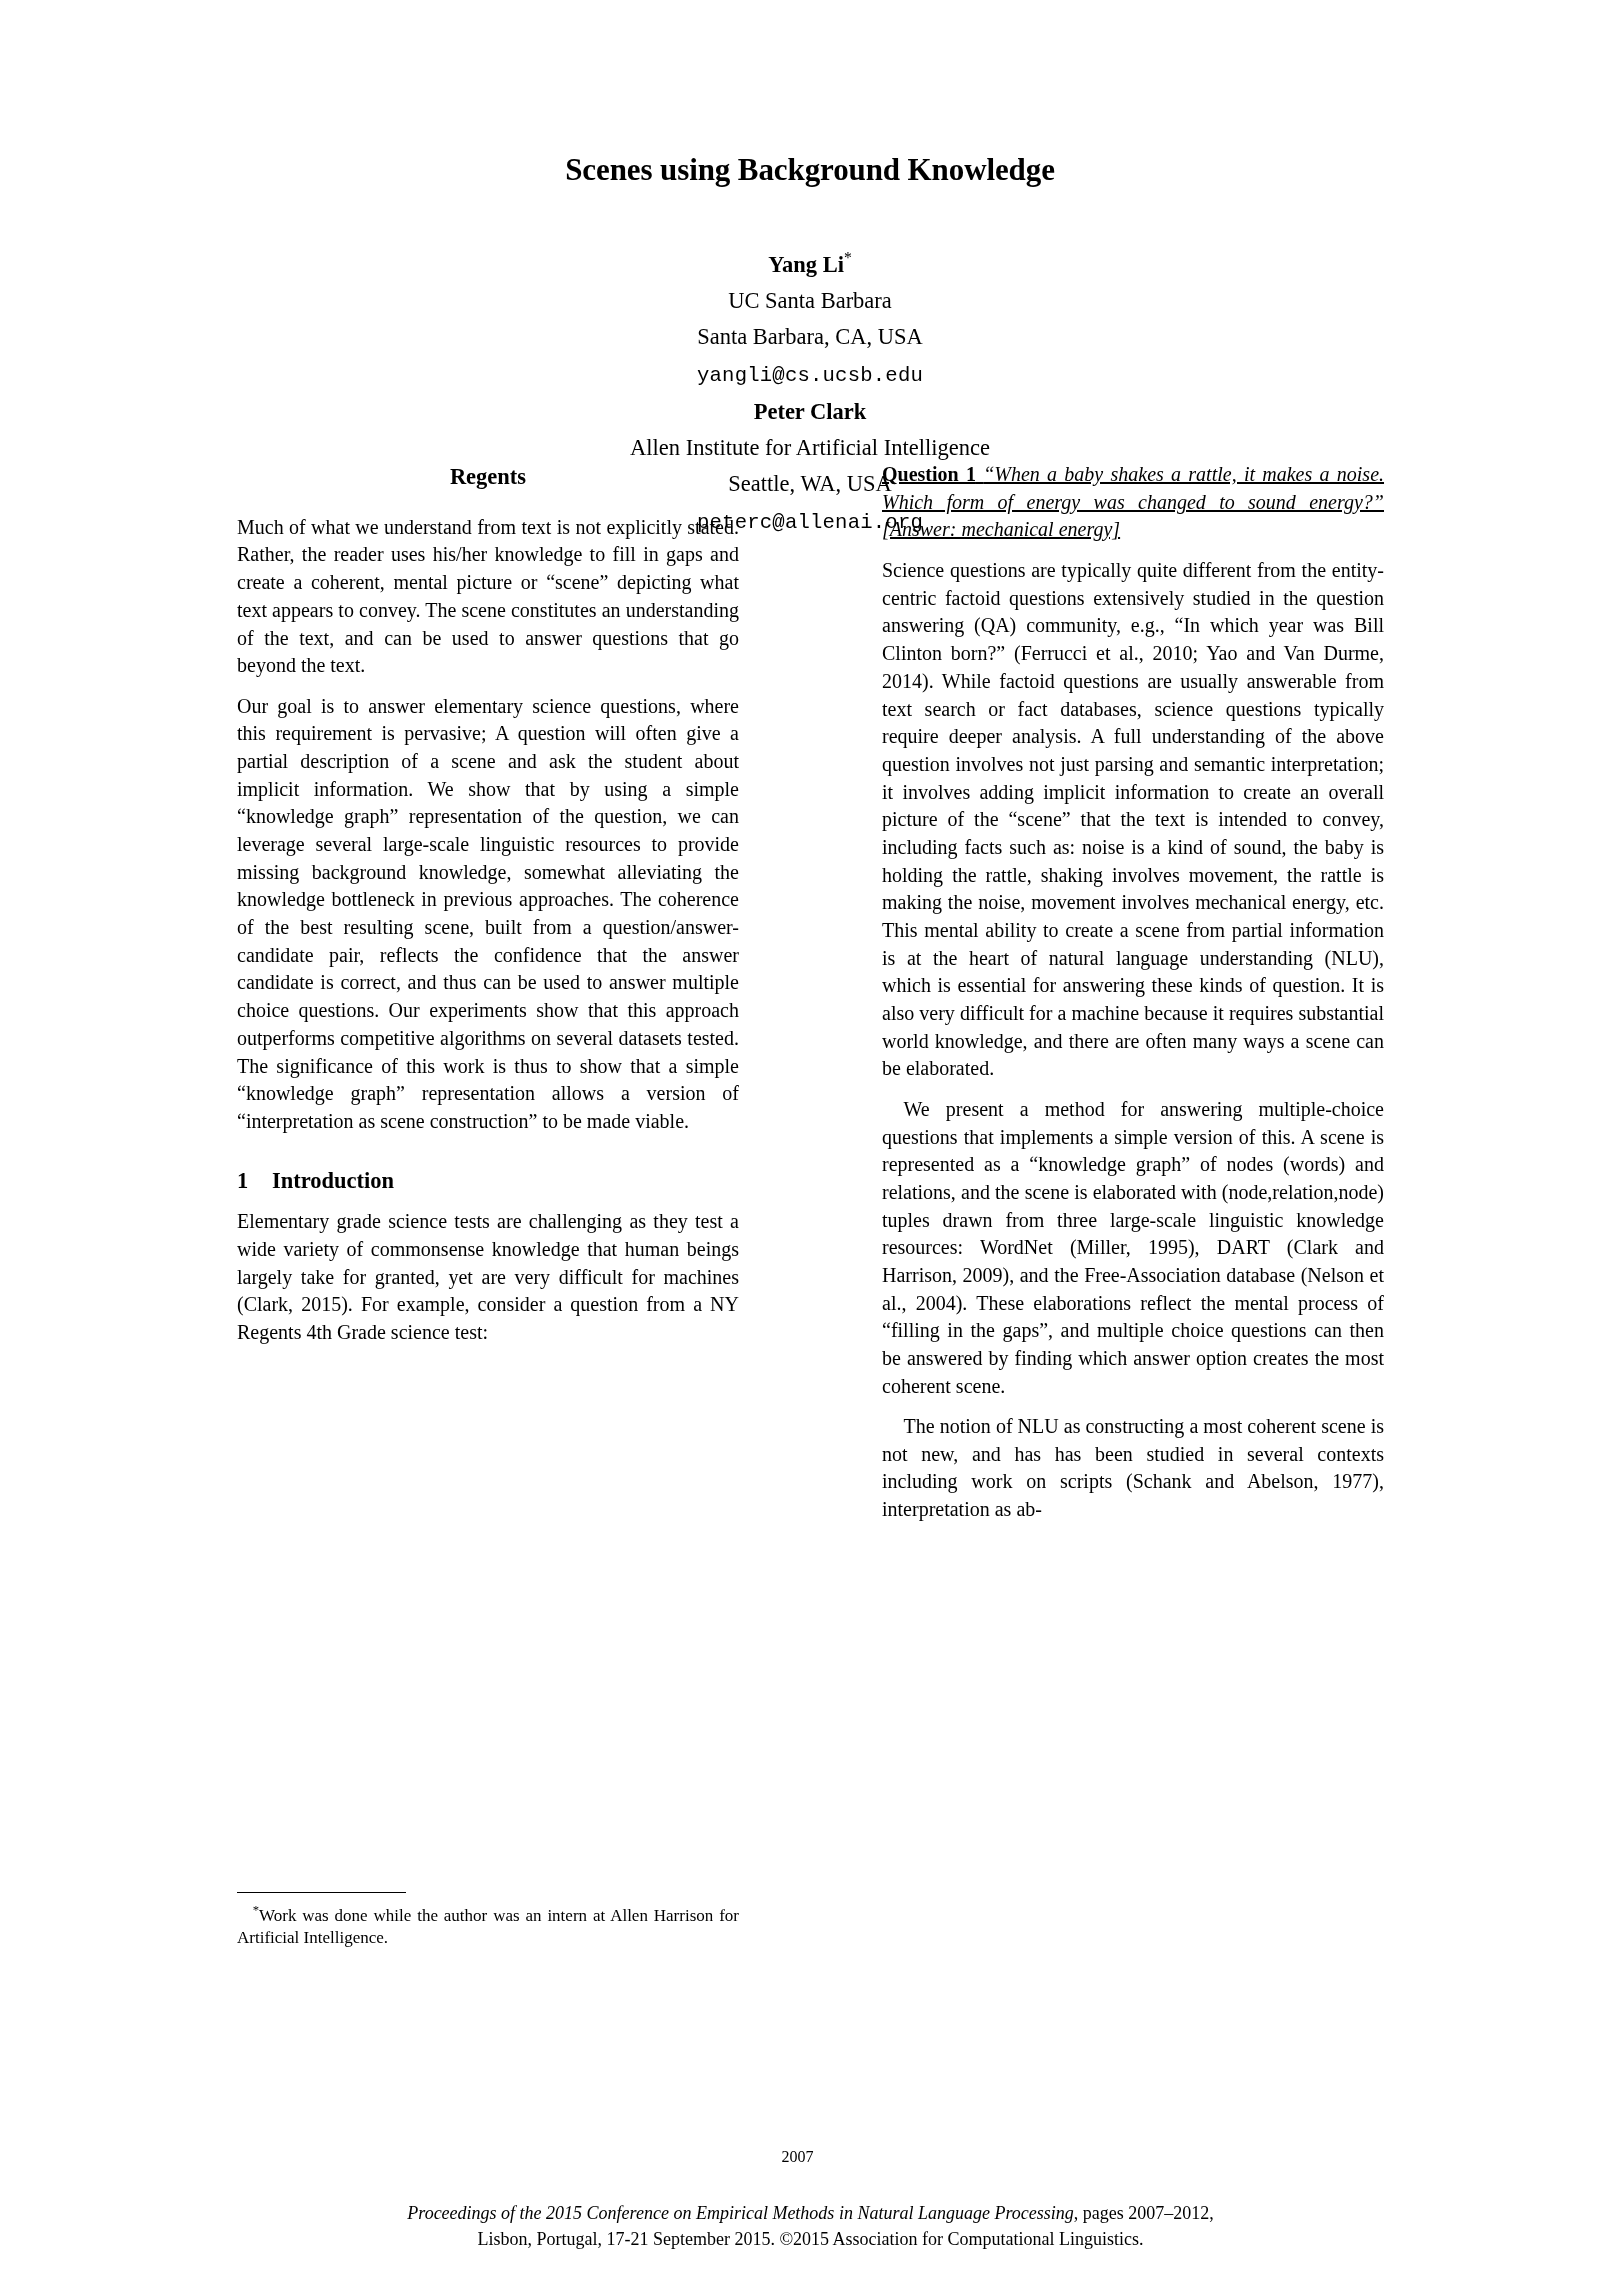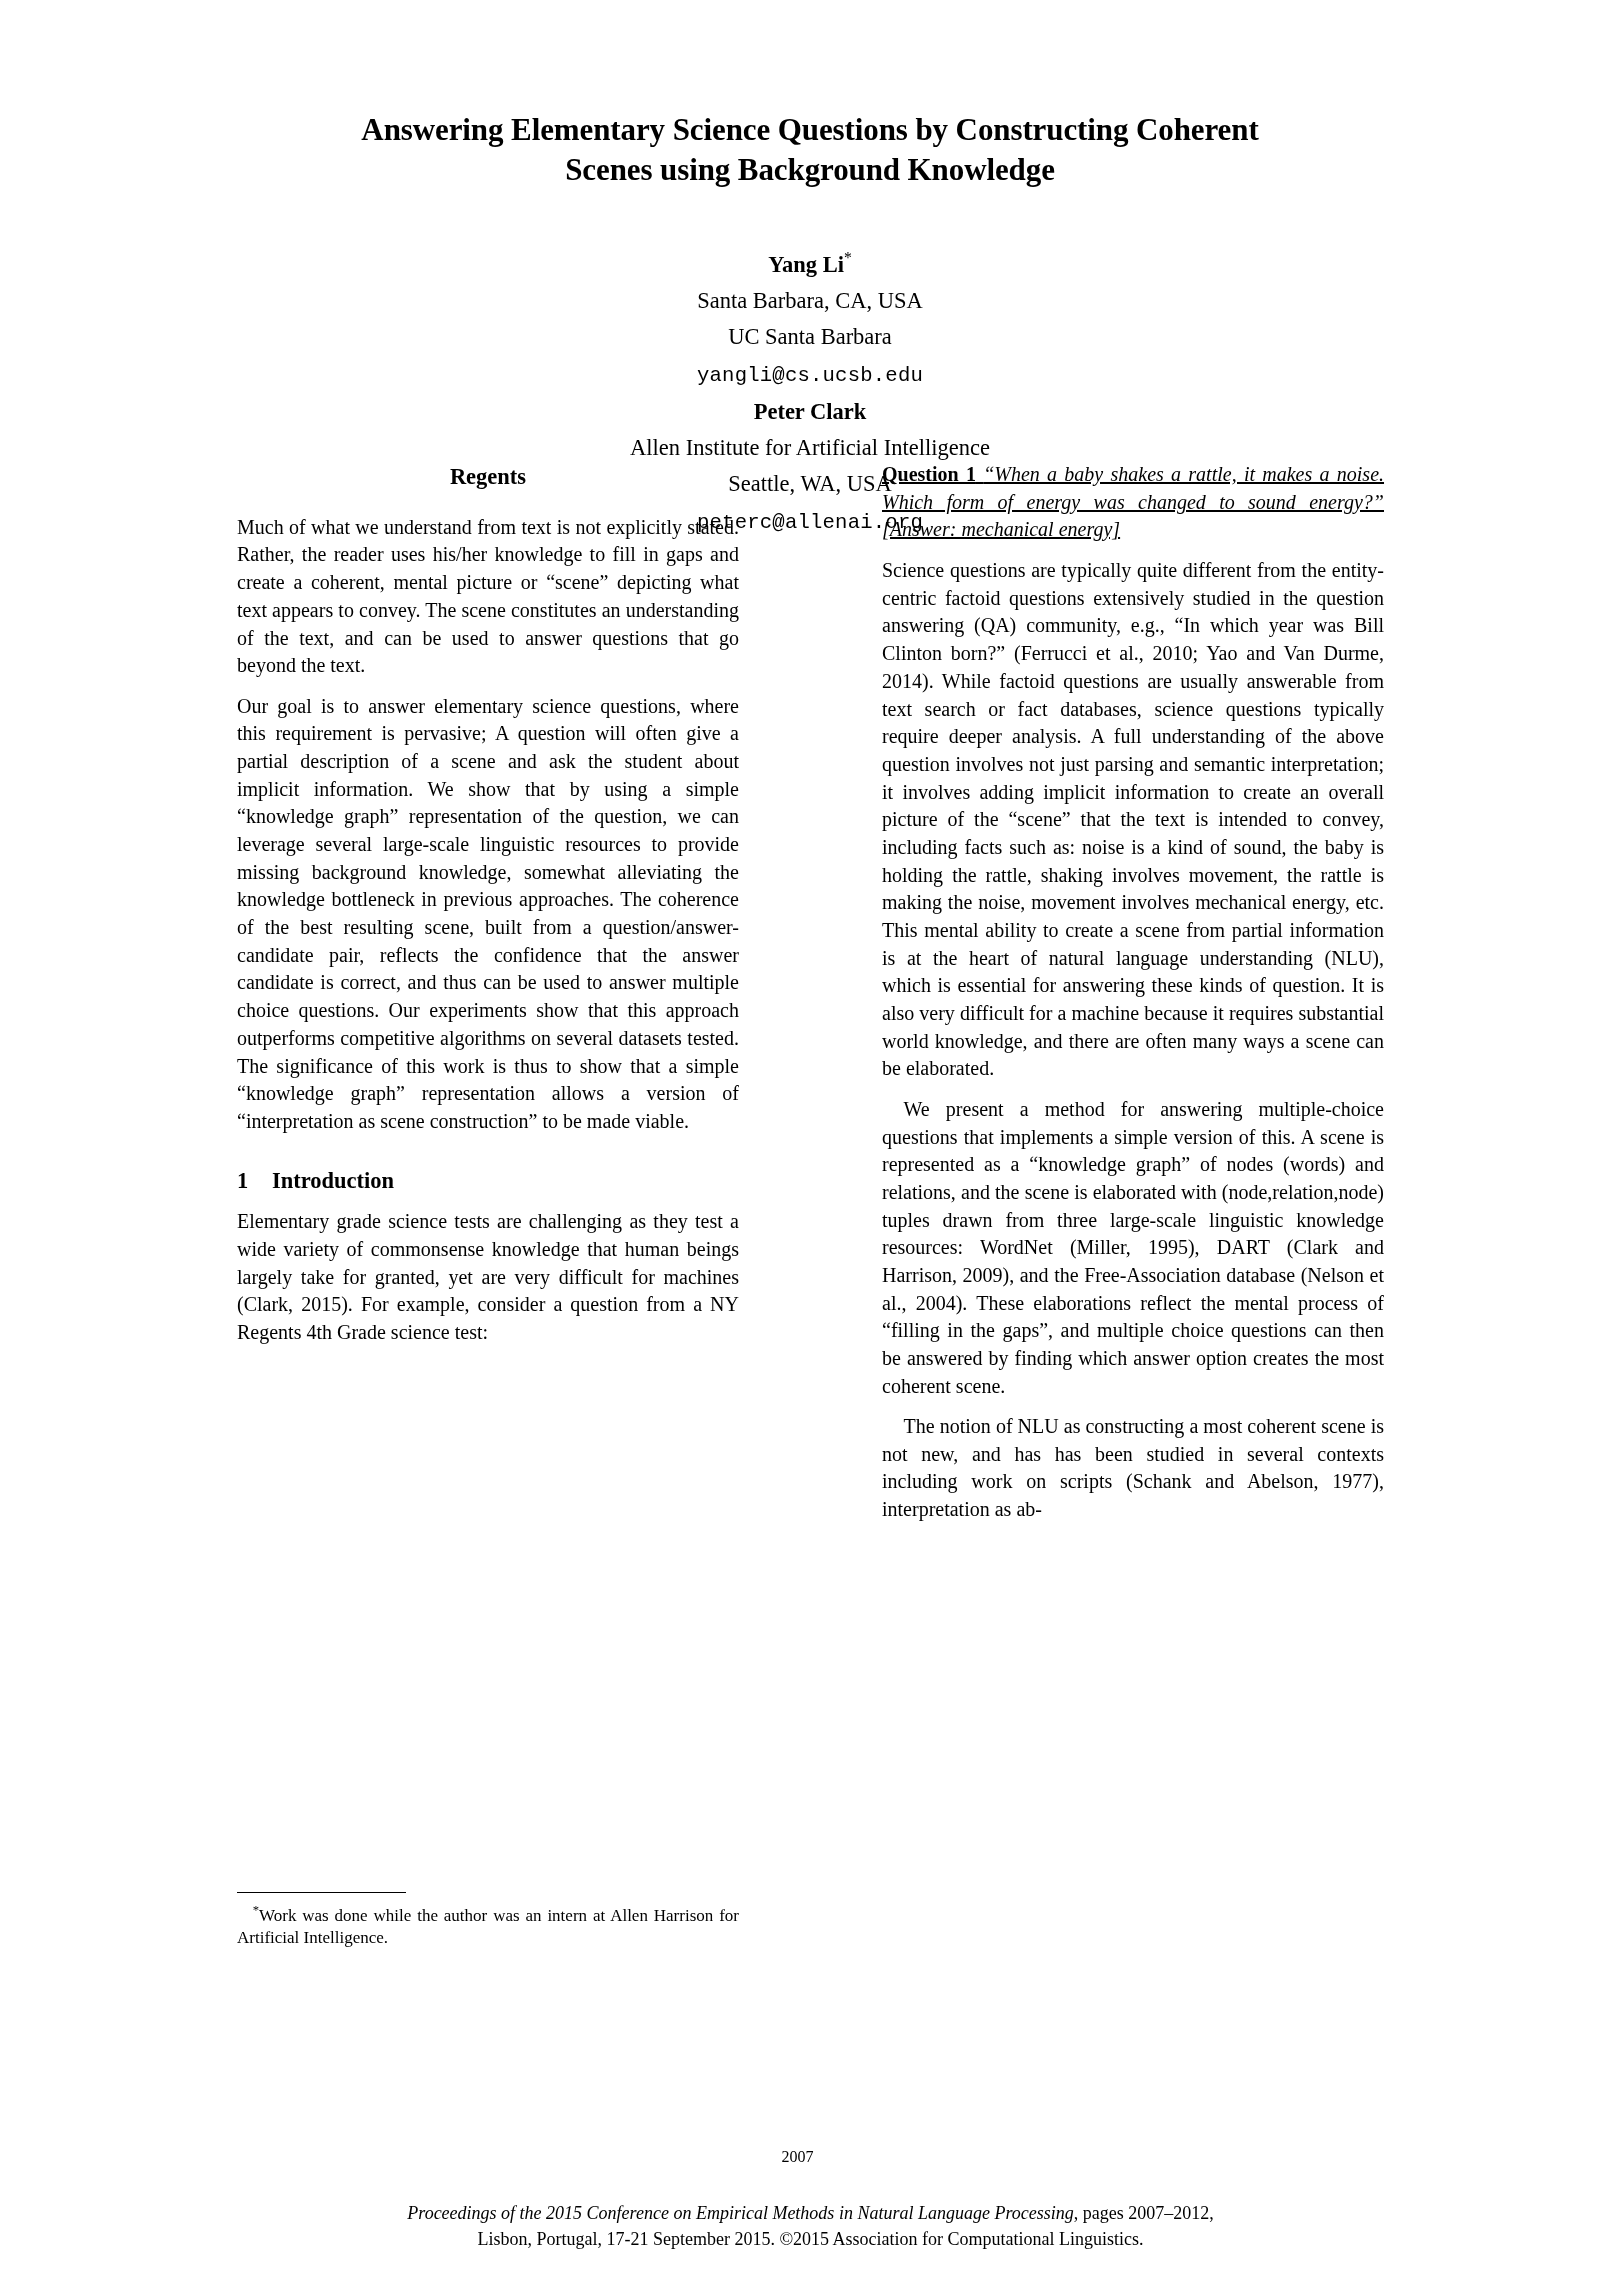--- a/index.html
+++ b/index.html
@@ -184,30 +184,30 @@
   }
   .footer-note .ital { font-style: italic; }
 </style>
 </head>
 <body>
 
 <div class="page">
 
   <div class="title-block">
     <div class="paper-title">
-      <span>Answering Elementary Science Questions by Constructing Coherent</span><br>
+      <br>
       <span>Scenes using Background Knowledge</span>
     </div>
   </div>
 
   <div class="authors">
     <div class="author-col">
       <div class="author-name"><span>Yang Li</span><sup>*</sup></div>
+      <div class="author-aff">UC Santa Barbara</div>
       <div class="author-aff">Santa Barbara, CA, USA</div>
-      <div class="author-aff">UC Santa Barbara</div>
       <div class="author-email">yangli@cs.ucsb.edu</div>
     </div>
     <div class="author-col">
       <div class="author-name"><span>Peter Clark</span><sup></sup></div>
       <div class="author-aff">Allen Institute for Artificial Intelligence</div>
       <div class="author-aff">Seattle, WA, USA</div>
       <div class="author-email">peterc@allenai.org</div>
     </div>
   </div>
 

